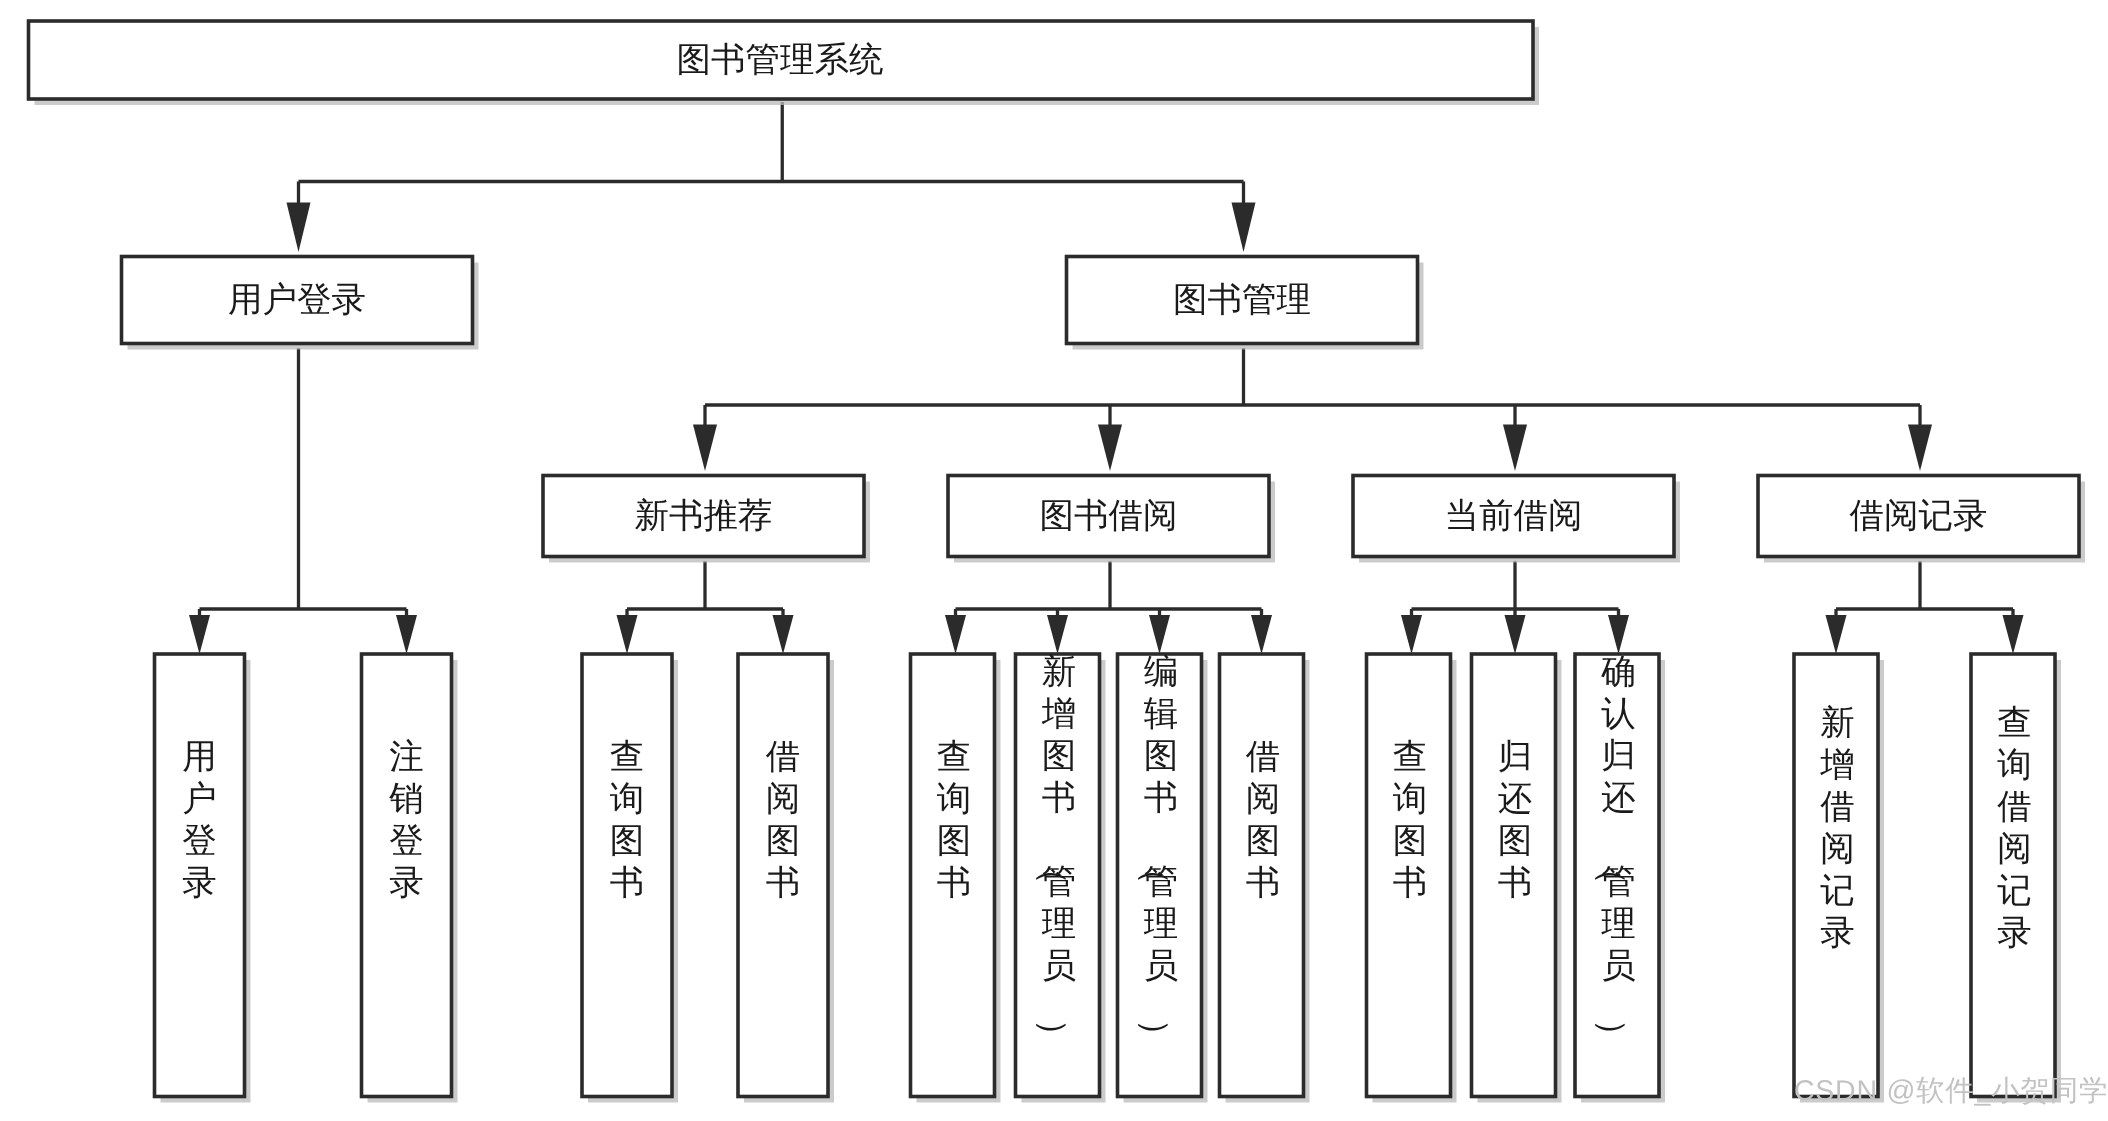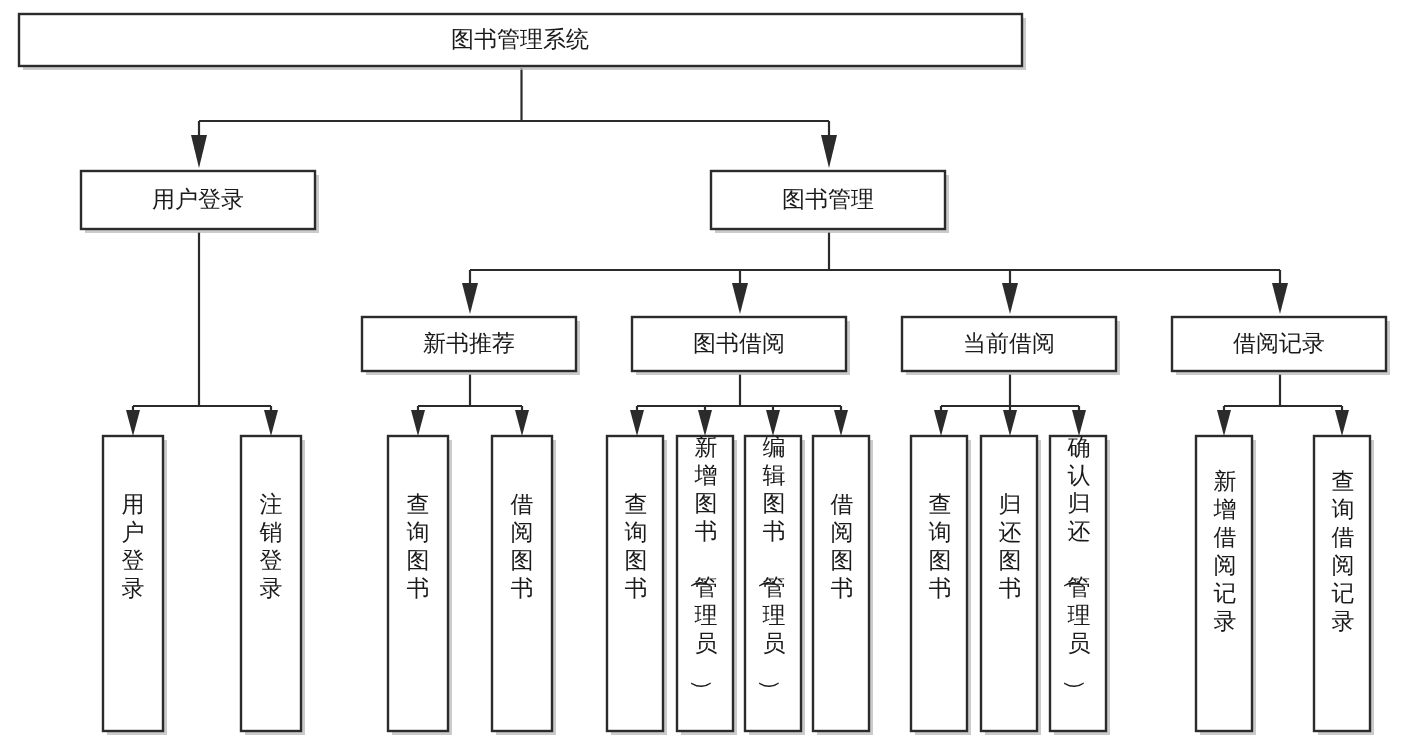--- a/index.html
+++ b/index.html
@@ -271,14 +271,15 @@
     </g>
 
     <g>
       <rect class="node-shadow" x="1318" y="440" width="56" height="295"></rect>
       <rect class="node-box" x="1314" y="436" width="56" height="295"></rect>
       <text class="node-label-v" x="1343" y="489"><tspan x="1343" y="489">查</tspan><tspan x="1343" y="517">询</tspan><tspan x="1343" y="545">借</tspan><tspan x="1343" y="573">阅</tspan><tspan x="1343" y="601">记</tspan><tspan x="1343" y="629">录</tspan></text>
     </g>
 
   </svg>
 
+  <div class="watermark-text" style="left:1196px; top:714px;">CSDN @软件_小贺同学</div>
 
 </div>
 
 </body></html>

